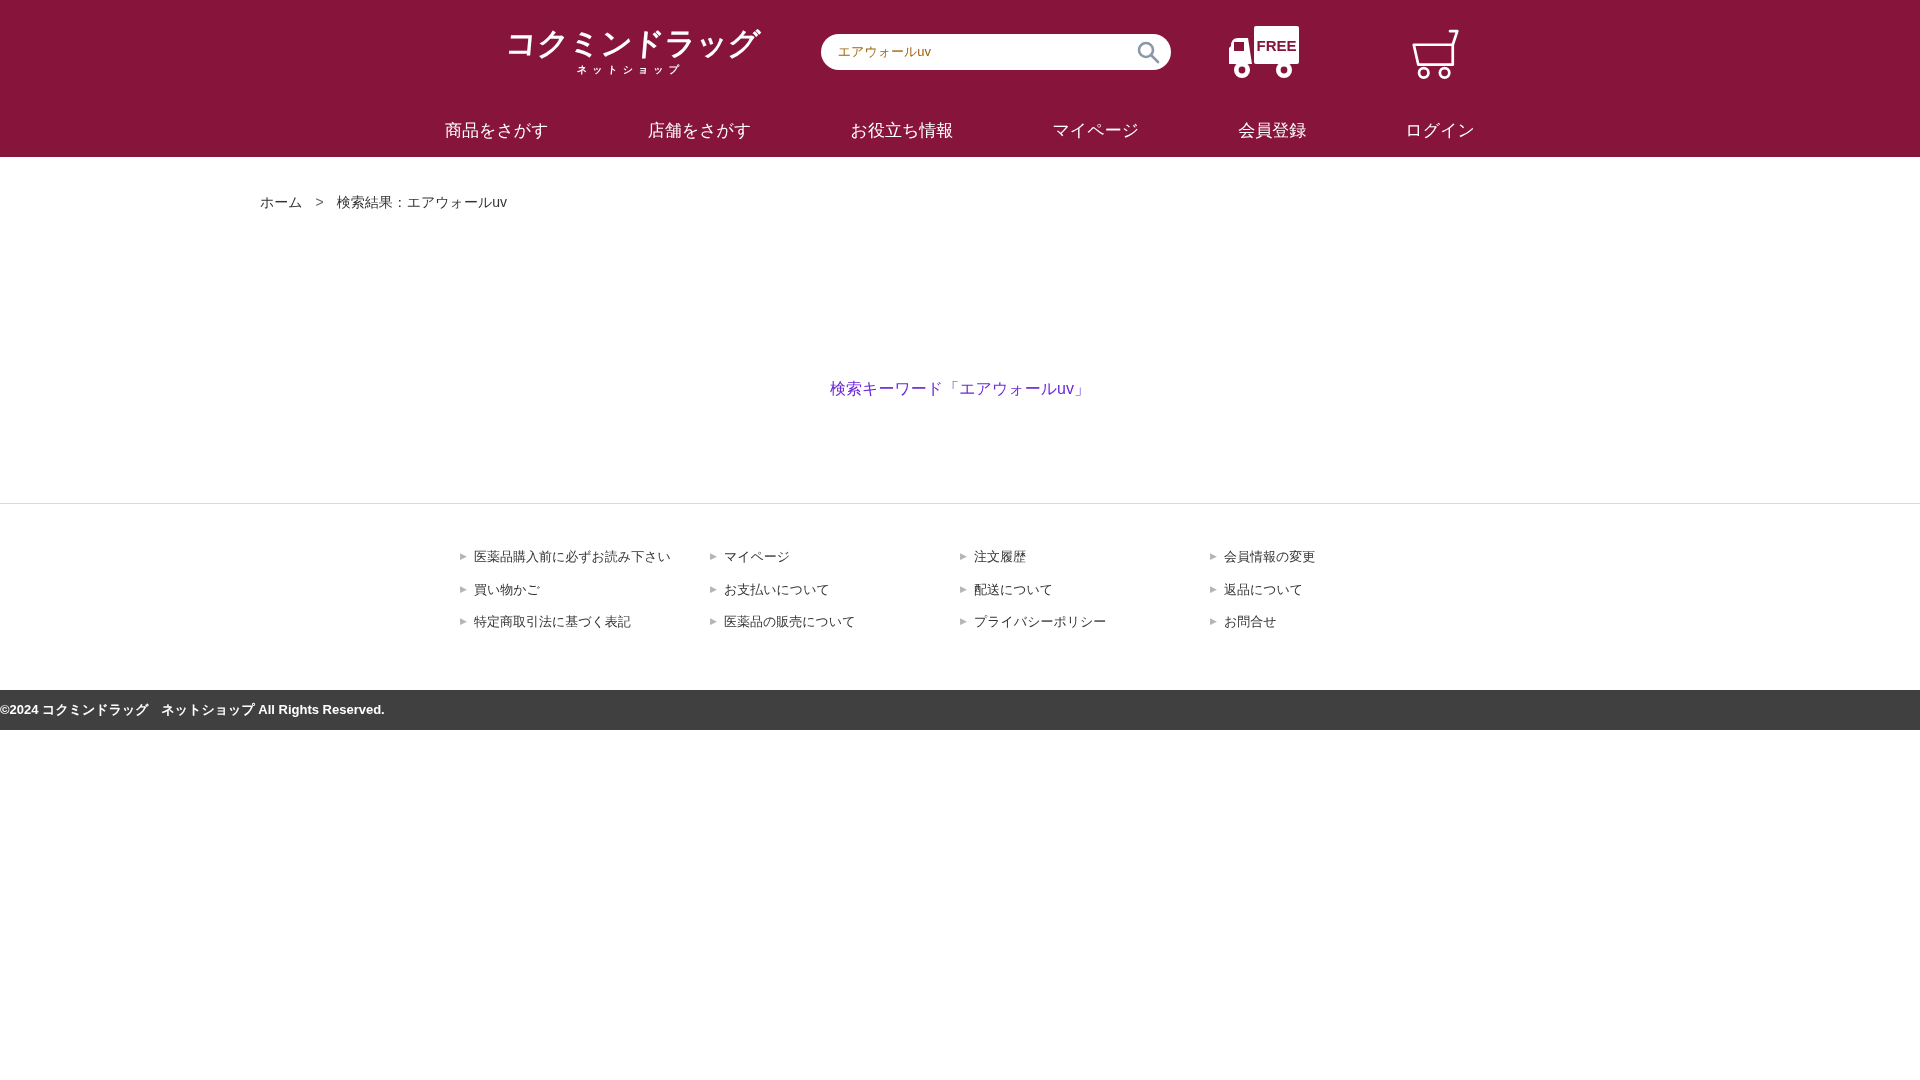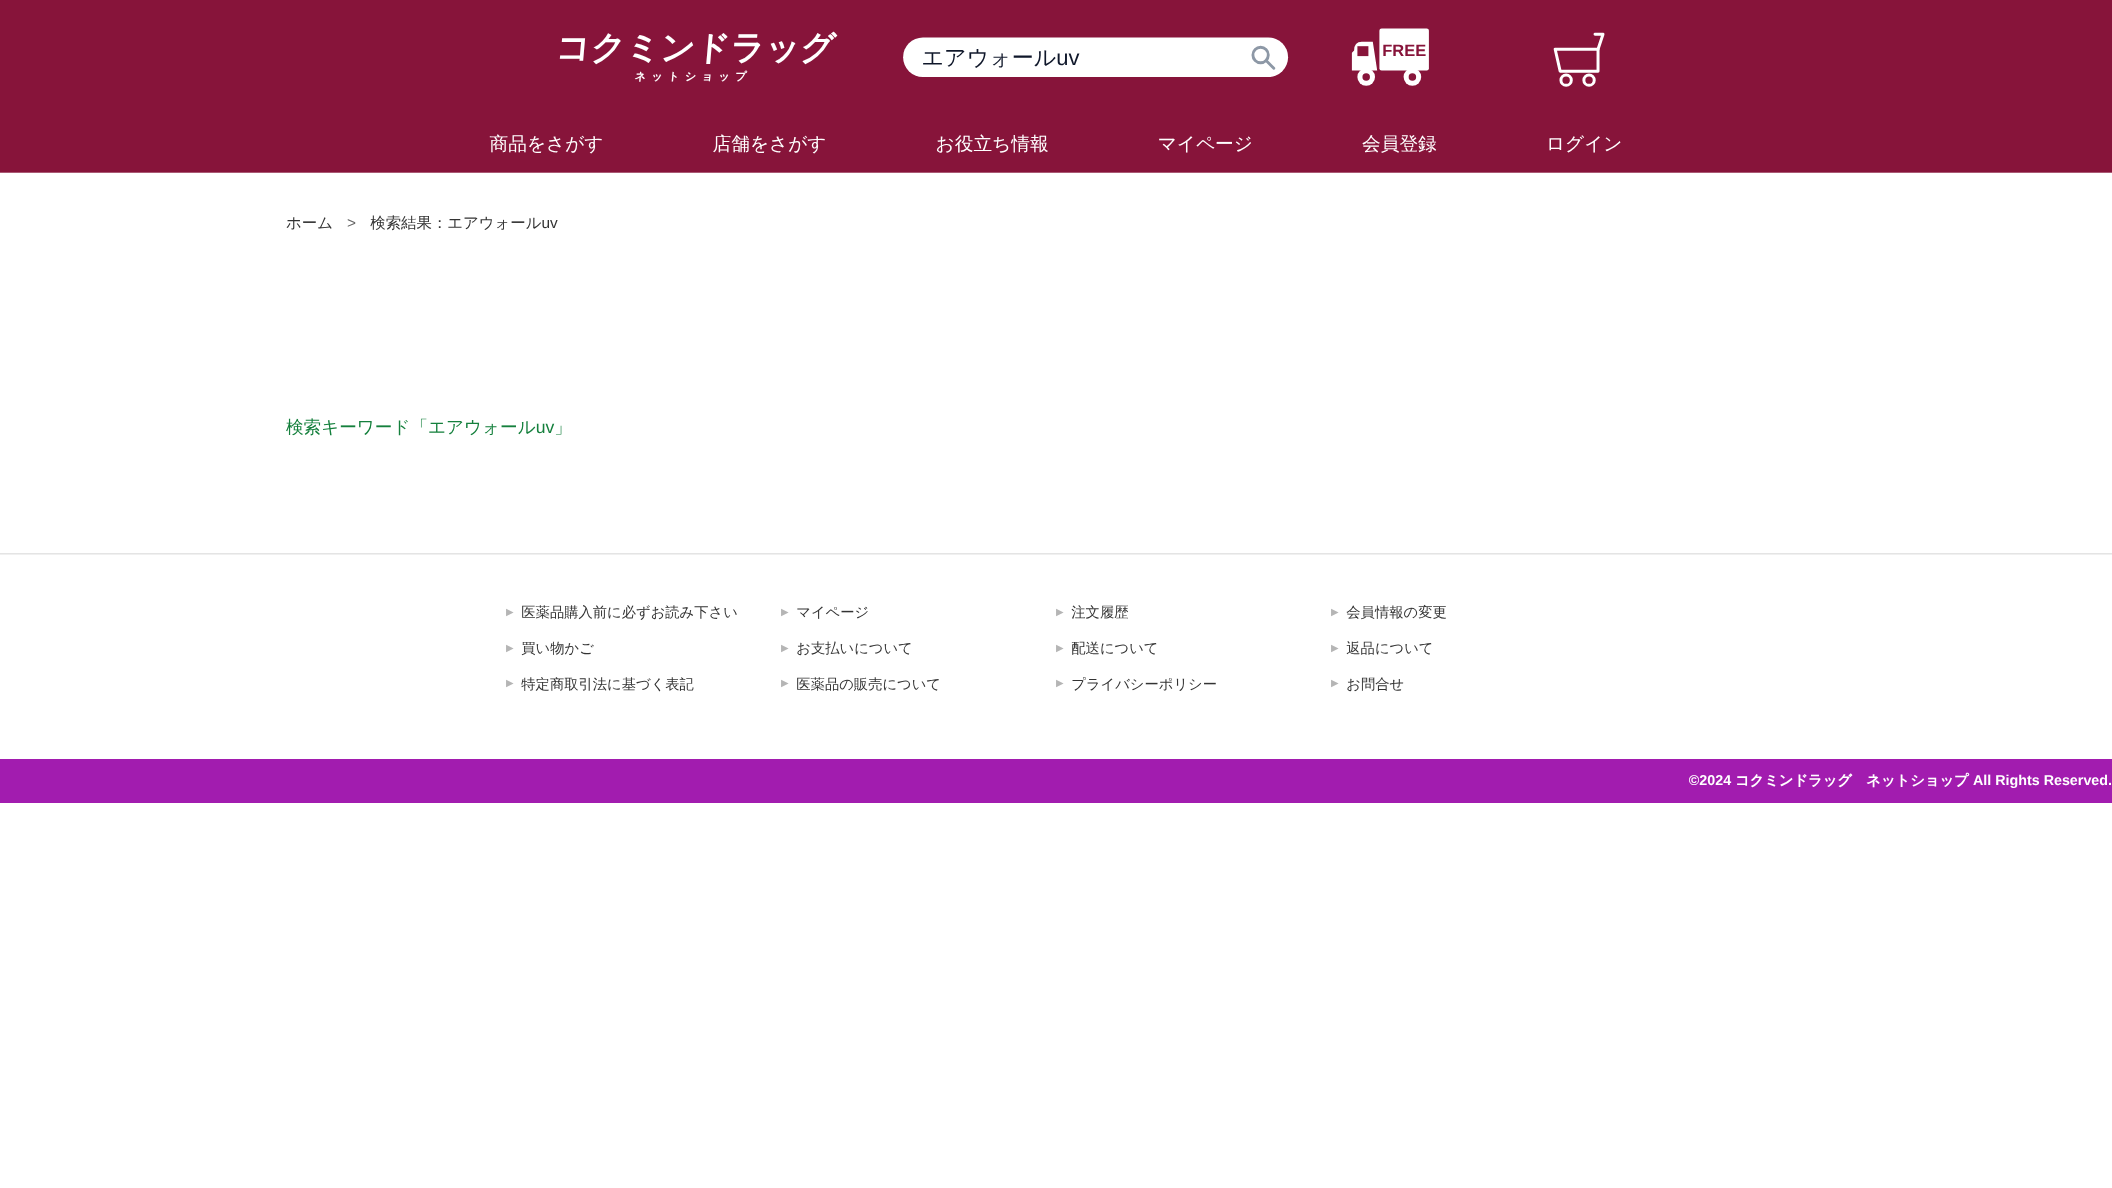--- a/index.html
+++ b/index.html
@@ -12,21 +12,21 @@
     display:flex; align-items:center; }
 
   .logo-block { margin-left:45px; text-align:center; color:#fff; cursor:pointer;
     transform:skewX(-5deg); }
   .logo-title { font-size:31px; font-weight:800; letter-spacing:0px; line-height:1;
     white-space:nowrap; }
   .logo-subtitle { font-size:10px; font-weight:700; letter-spacing:5px; margin-top:4px; }
 
   .search-wrap { position:relative; margin-left:62px; }
   .search-input { width:350px; height:36px; border:none; border-radius:18px;
-    padding:0 44px 0 17px; font-size:20px; color:#0f172a; outline:none;
+    padding:0 44px 0 17px; font-size:13px; color:#a16207; outline:none;
     font-family:"Liberation Sans","DejaVu Sans",sans-serif; }
   .search-btn { position:absolute; right:10px; top:5px; width:26px; height:26px;
     background:none; border:none; cursor:pointer; padding:0; }
 
   .shipping-block { margin-left:56px; display:flex; align-items:center; color:#fff; }
   .truck-icon { width:74px; height:56px; flex:0 0 auto; }
   .shipping-text { text-align:center; margin-left:10px; line-height:1.15; }
   .ship-l1 { font-size:16px; font-weight:700; white-space:nowrap; }
   .ship-l2 { font-size:26px; font-weight:800; letter-spacing:7px; margin-top:2px;
     white-space:nowrap; }
@@ -42,35 +42,35 @@
 
   
   .breadcrumb-section { width:1400px; margin:0 auto; padding-top:37px;
     font-size:14px; color:#333; }
   .crumb-link { cursor:pointer; }
   .crumb-sep { color:#666; margin:0 9px; }
 
   
   .results-section { width:1400px; margin:0 auto; padding-top:128px; }
   .page-title { font-size:27px; font-weight:400; color:#222; }
-  .keyword-line { padding-top:39px; font-size:16px; color:#15803d; }
+  .keyword-line { padding-top:39px; text-align:center; font-size:16px; color:#6d28d9; }
   .no-result-line { padding-top:21px; text-align:center; font-size:21px; color:#333; }
 
   
   .footer-links { margin-top:103px; border-top:1px solid #d9d9d9;
     padding:45px 0 60px; }
   .footer-cols { width:1000px; margin:0 auto; display:flex; }
   .footer-col { width:250px; display:flex; flex-direction:column; gap:17px; }
   .footer-item { display:flex; align-items:center; gap:7px; font-size:13px;
     color:#333; cursor:pointer; line-height:1.2; }
   .arrow-icon { color:#b5b5b5; font-size:9px; line-height:1; flex:0 0 auto; }
 
   
-  .copyright-bar { background:#a21caf; height:40px; display:flex;
-    align-items:center; justify-content:flex-end; }
+  .copyright-bar { background:#404040; height:40px; display:flex;
+    align-items:center; justify-content:flex-start; }
   .copyright-text { color:#ffffff; font-size:13px; font-weight:700; }
 </style>
 </head>
 <body>
 
 <header class="site-header">
   <div class="header-top">
 
     <div class="logo-block">
       <div class="logo-title">コクミンドラッグ</div>

